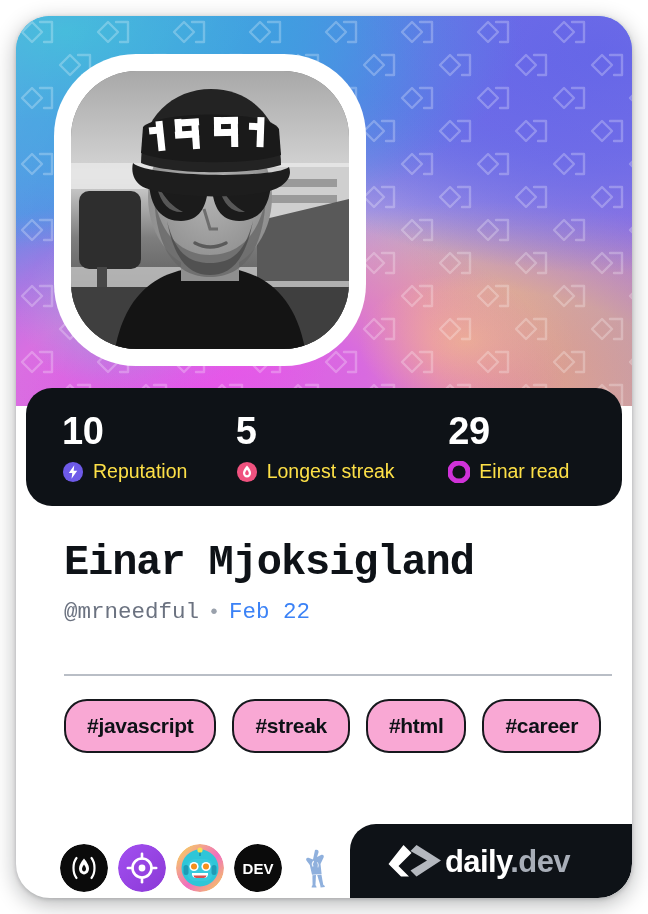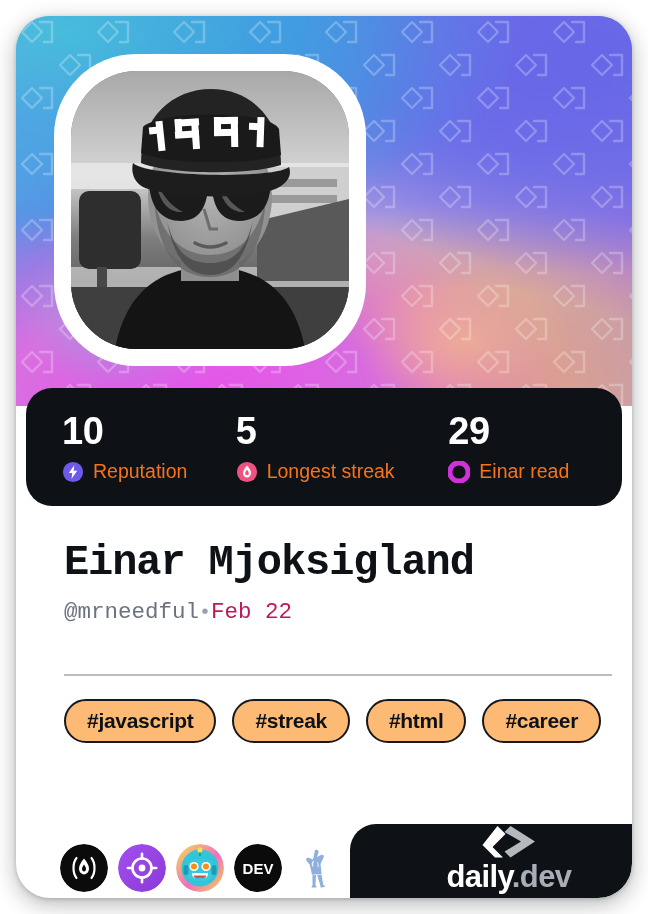--- a/index.html
+++ b/index.html
@@ -106,68 +106,68 @@
   .stat-value {
     color: #ffffff;
     font-size: 38px;
     font-weight: bold;
     line-height: 1;
     letter-spacing: -0.5px;
     margin-bottom: 11px;
   }
   .stat-row { display: flex; align-items: center; gap: 9px; }
   .stat-label {
-    color: #f97316;
+    color: #fde047;
     font-size: 19.5px;
     line-height: 1;
     white-space: nowrap;
   }
   .stat-ico { width: 22px; height: 22px; flex: 0 0 22px; display:block; }
 
   
   .identity { position: absolute; left: 48px; top: 524px; width: 540px; font-family: Liberation Mono, monospace; }
   .display-name {
     color: #0e1217;
     font-size: 42px;
     font-weight: bold;
     letter-spacing: -1.1px;
     line-height: 1.12;
     white-space: nowrap;
   }
   .handle-row {
     margin-top: 12px;
-    display: flex; align-items: baseline; 
+    display: flex; align-items: baseline; gap: 9px;
     font-size: 22.5px;
   }
   .handle { color: #6b7280; }
   .dot-sep { color: #9aa1ac; font-size: 20px; }
-  .joined { color: #be185d; }
+  .joined { color: #3b82f6; }
 
   
   .divider {
     position: absolute;
     left: 48px; top: 658px;
     width: 548px; height: 2px;
     background: #b9bec6;
   }
 
   
   .tags {
     position: absolute;
     left: 48px; top: 683px;
     width: 548px;
     display: flex; flex-wrap: wrap;
     gap: 14px 16px;
   }
   .tag {
-    height: 44px;
+    height: 54px;
     padding: 0 21px;
     border: 2.5px solid #16181d;
     border-radius: 23px;
-    background: #fdba74;
+    background: #f9a8d4;
     color: #0e1217;
     font-size: 21px;
     font-weight: bold;
     letter-spacing: -0.3px;
     display: flex; align-items: center;
     white-space: nowrap;
   }
 
   
   .badges {
@@ -182,21 +182,20 @@
   .brand-tab {
     position: absolute;
     right: 0; bottom: 0;
     width: 282px; height: 74px;
     background: #0e1217;
     border-top-left-radius: 26px;
     border-bottom-right-radius: 34px;
     display: flex; align-items: center;
     padding-left: 36px;
     gap: 1px;
-    flex-direction: column;
   }
   .brand-mark { width: 58px; height: 36px; display:block; }
   .brand-text { font-size: 31px; font-weight: bold; letter-spacing: -0.6px; line-height: 1; }
   .brand-daily { color: #ffffff; }
   .brand-dev { color: #a8aeb8; }
 </style>
 </head>
 <body>
 
 <div id="stage">

